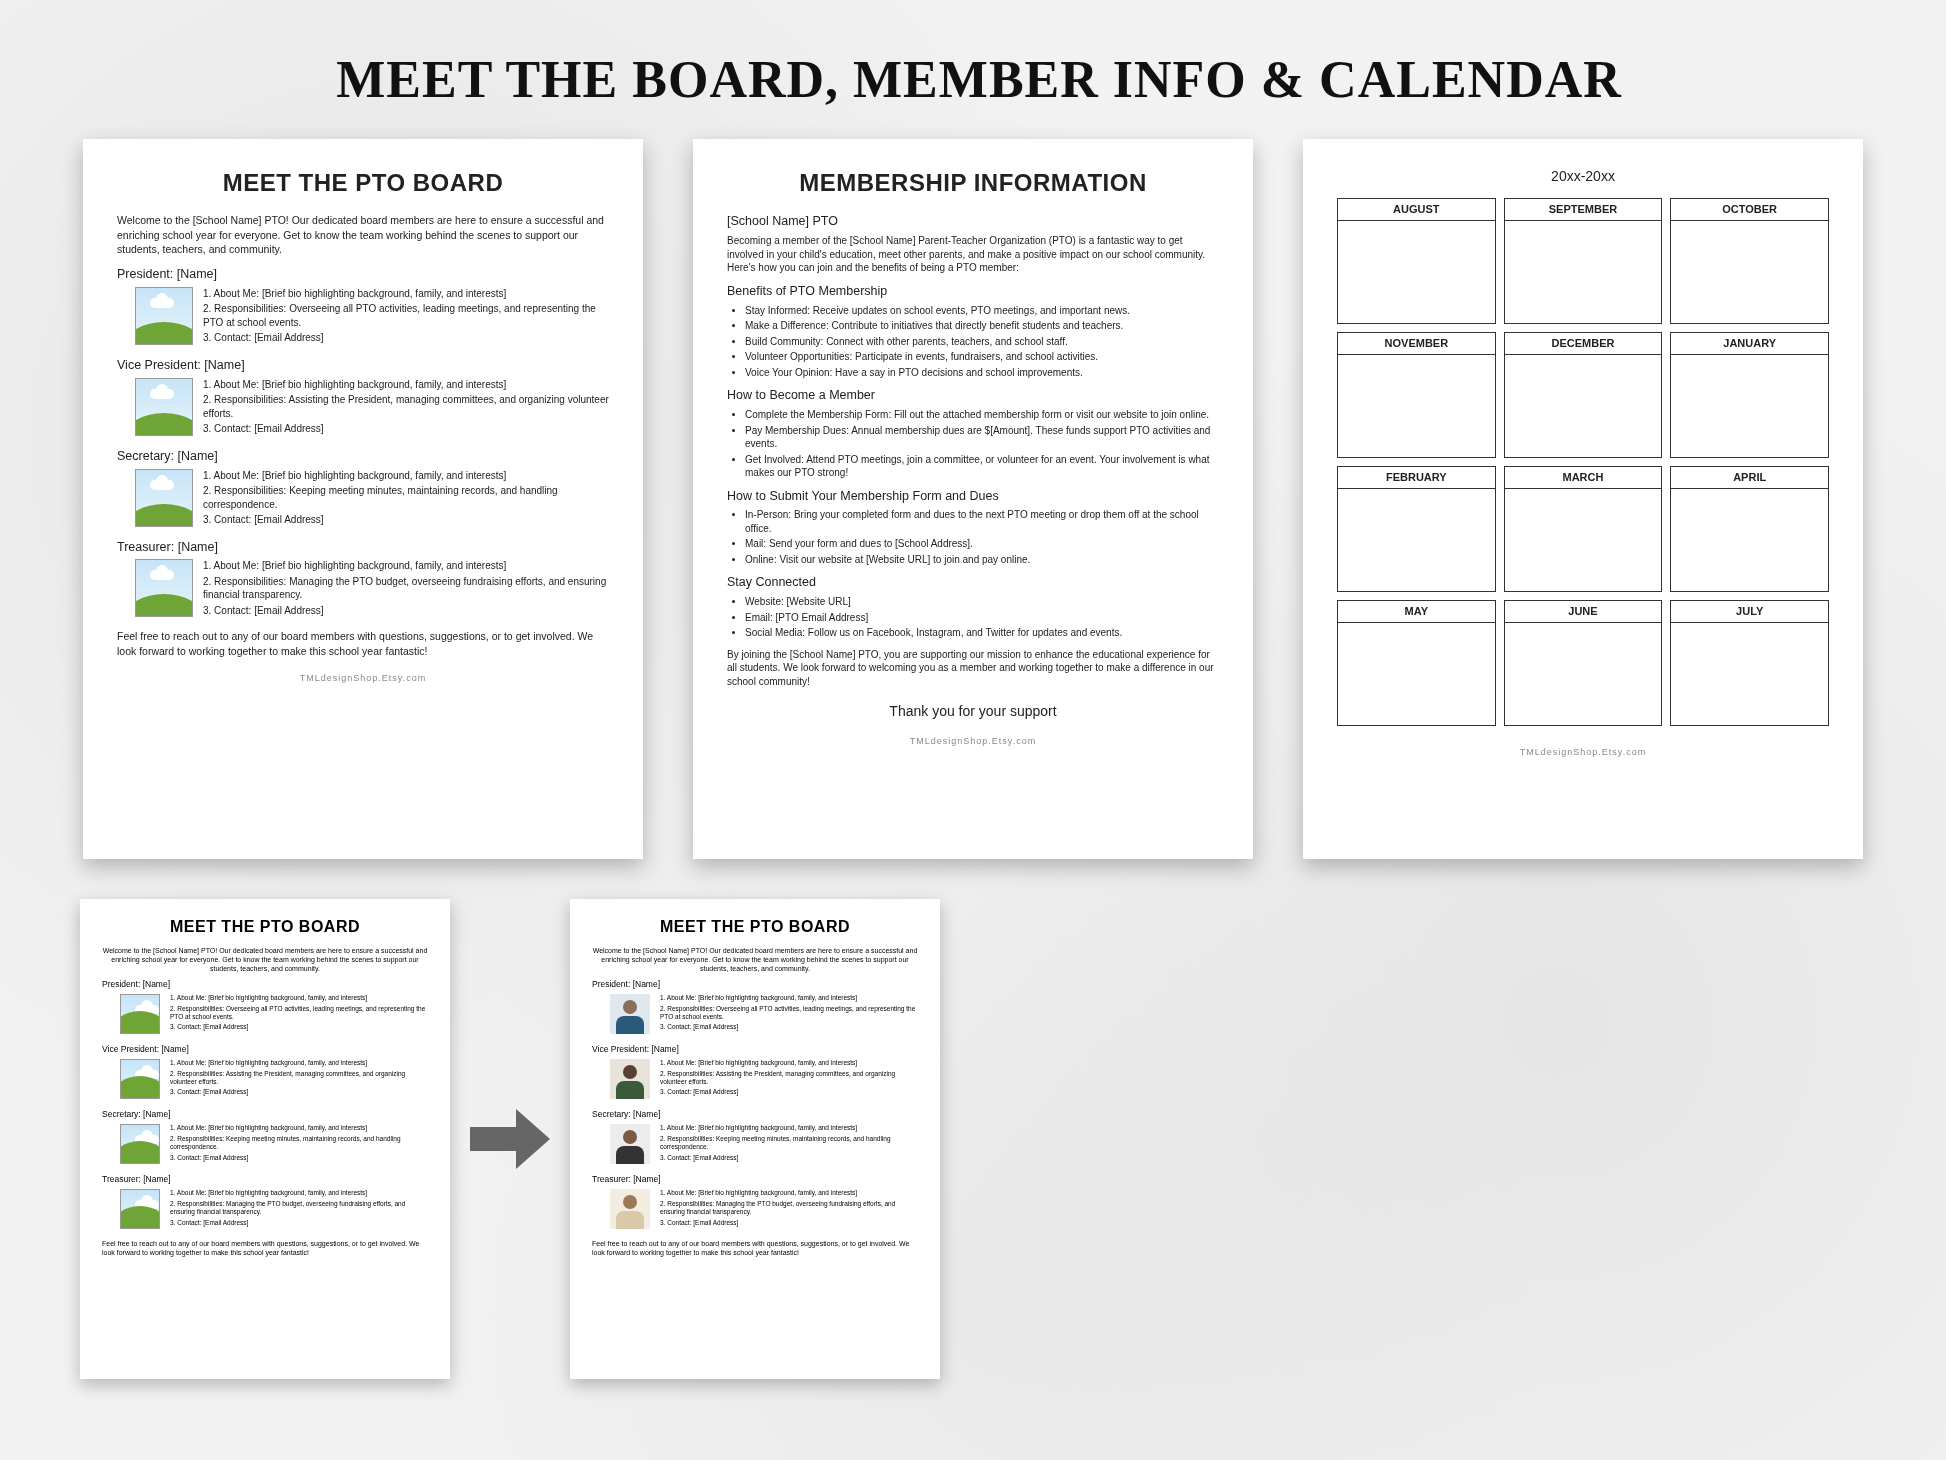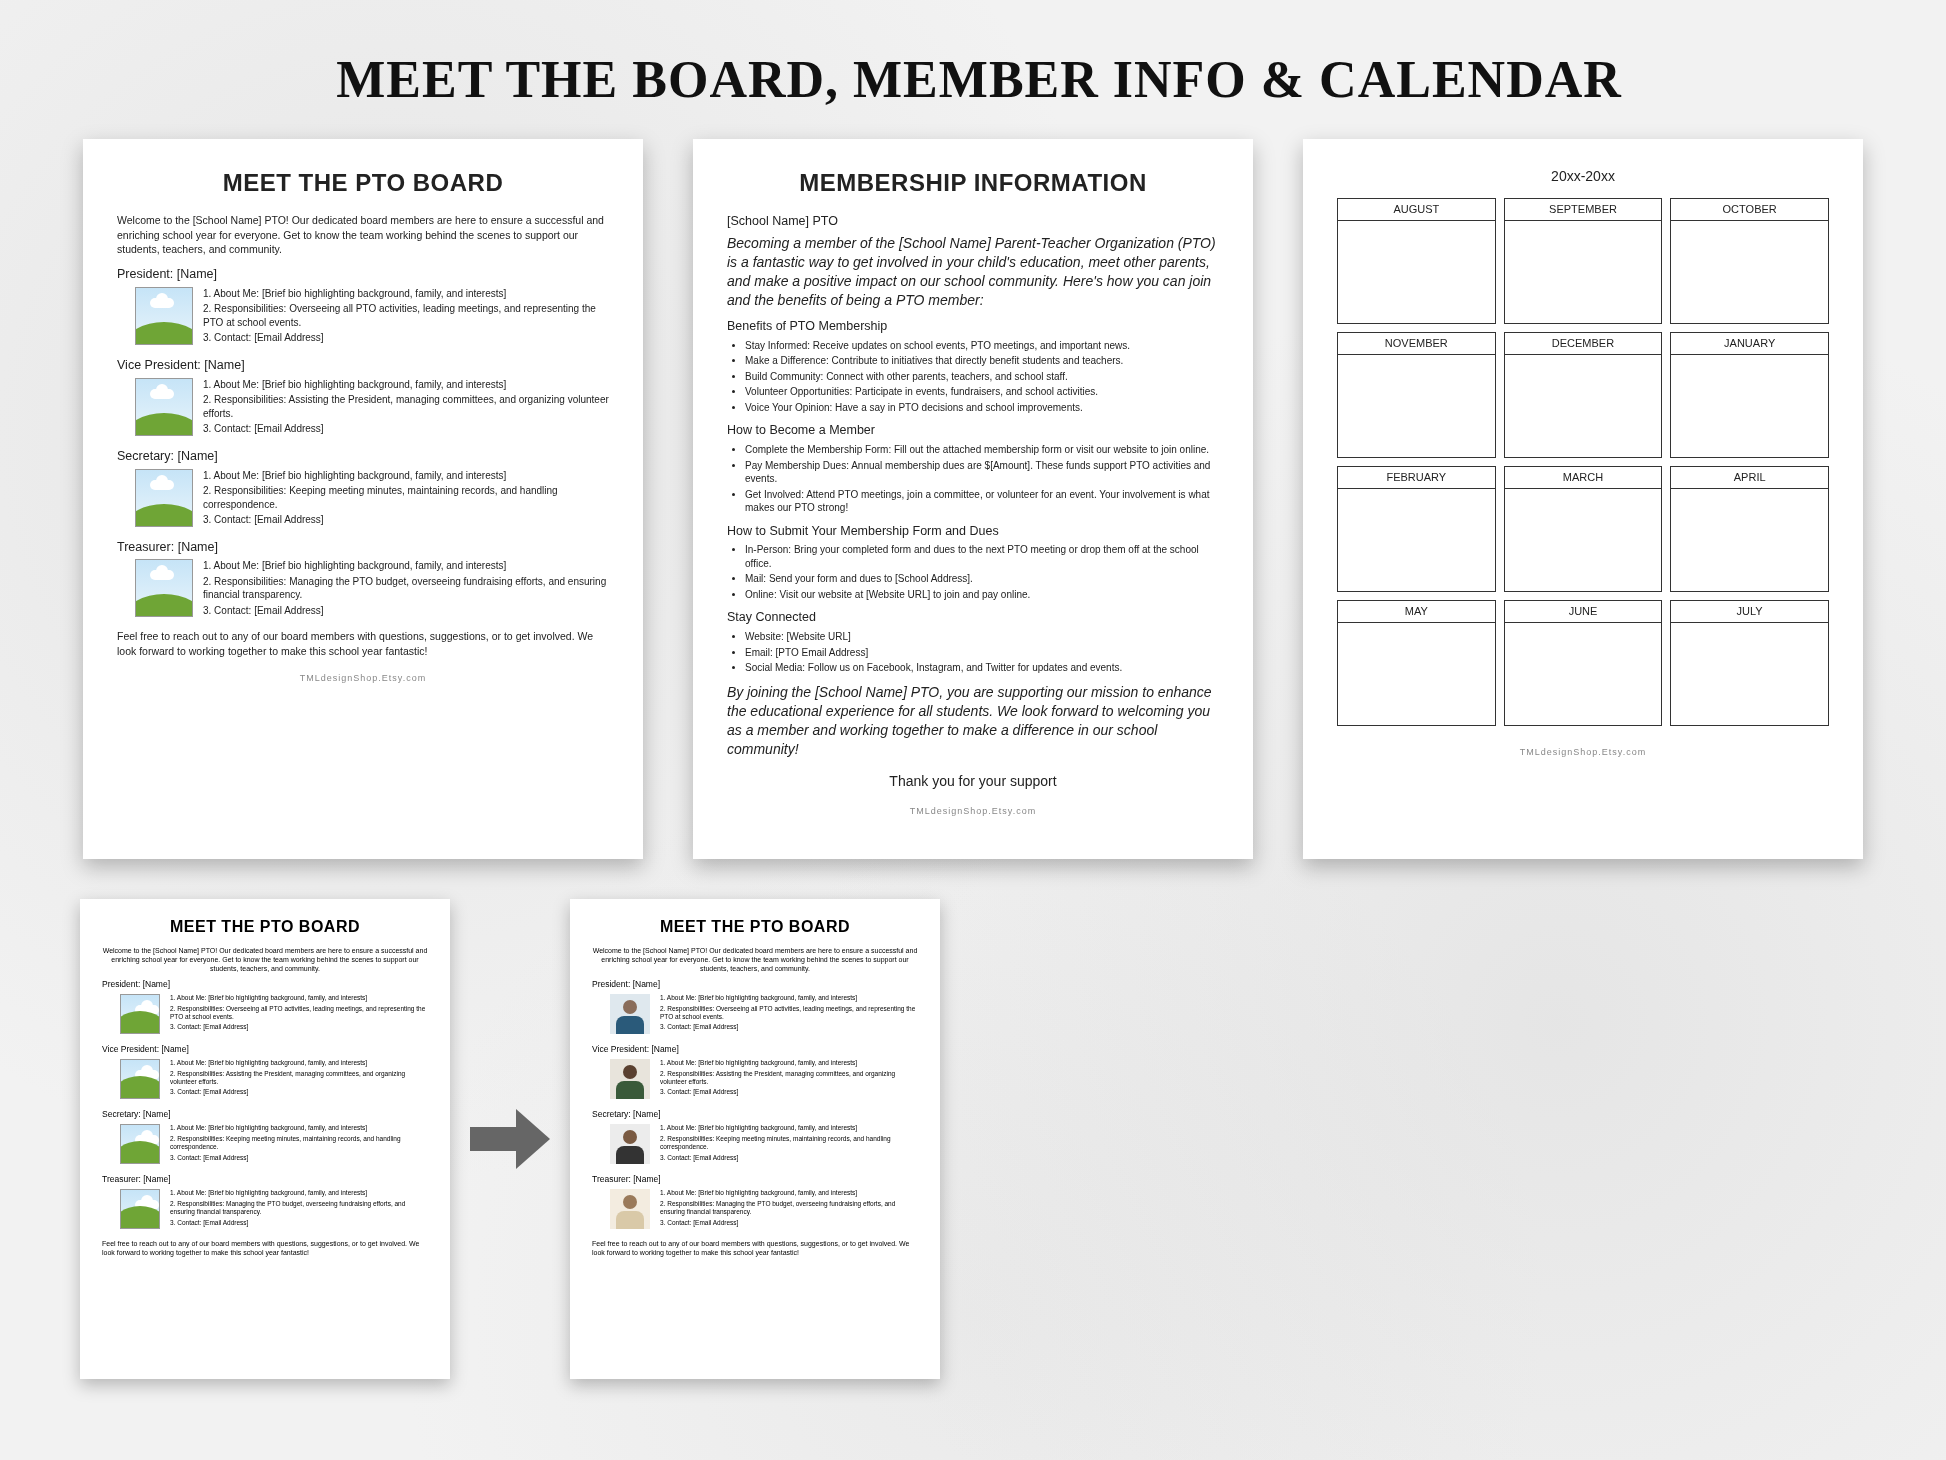--- a/index.html
+++ b/index.html
@@ -62,28 +62,28 @@
   .thumb .hill { position:absolute; bottom:0; left:-10px; right:-10px; height:22px; background:#6fa536; border-radius:50% 50% 0 0 / 100% 100% 0 0; }
   .member-lines { font-size: 10px; }
   .member-lines div { margin-bottom: 2px; }
   .closing { font-size: 10.5px; margin-top: 6px; }
   .footer-url { text-align:center; font-size:9px; color:#888; margin-top: 14px; letter-spacing:1px; }
 
   
   .mem h4 { font-size: 12.5px; margin: 8px 0 4px 0; font-family: 'Comic Sans MS', cursive, sans-serif; font-weight: normal; }
   .mem ul { padding-left: 18px; }
   .mem li { font-size: 10px; margin-bottom: 2px; }
-  .mem p { font-size: 14px; margin-bottom: 4px; font-style: italic; }
+  .mem p { font-size: 10px; margin-bottom: 4px; }
   .thanks { text-align:center; font-size:14px; margin-top:14px; font-family: 'Comic Sans MS', cursive, sans-serif; }
 
   
   .cal-sub { text-align:center; font-size:14px; margin-bottom:12px; font-family:'Comic Sans MS', cursive, sans-serif; }
   .months { display:grid; grid-template-columns: repeat(3,1fr); gap:8px; }
   .month-box { border:1.5px solid #333; height:126px; }
-  .month-head { border-bottom:1.5px solid #333; text-align:center; font-size:11px; font-weight:400; padding:3px 0; }
+  .month-head { border-bottom:1.5px solid #333; text-align:center; font-size:11px; font-weight:700; padding:3px 0; }
 
   
   .bottom-row {
     display:flex; align-items:center; gap:30px;
     padding: 40px 80px 0 80px;
   }
   .gray-box {
     background:#5c5c5c; color:#fff;
     width: 860px; height: 430px;
     display:flex; align-items:center; justify-content:center;

